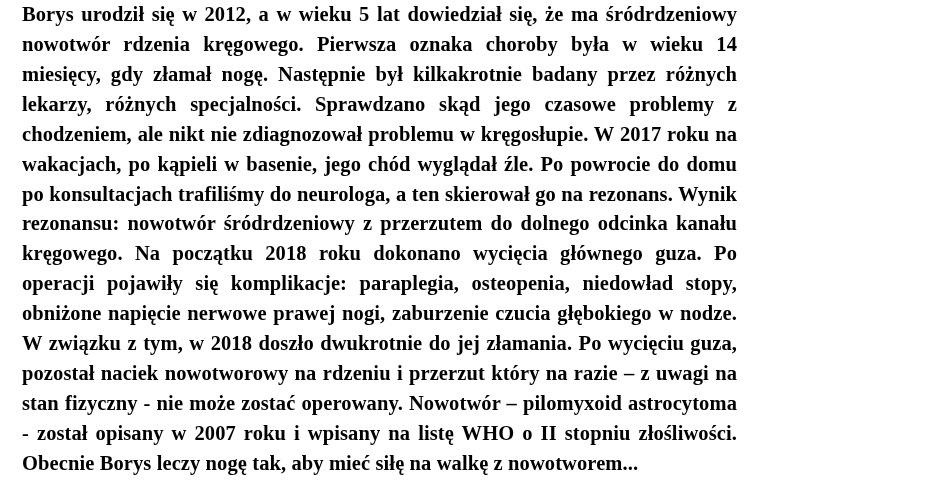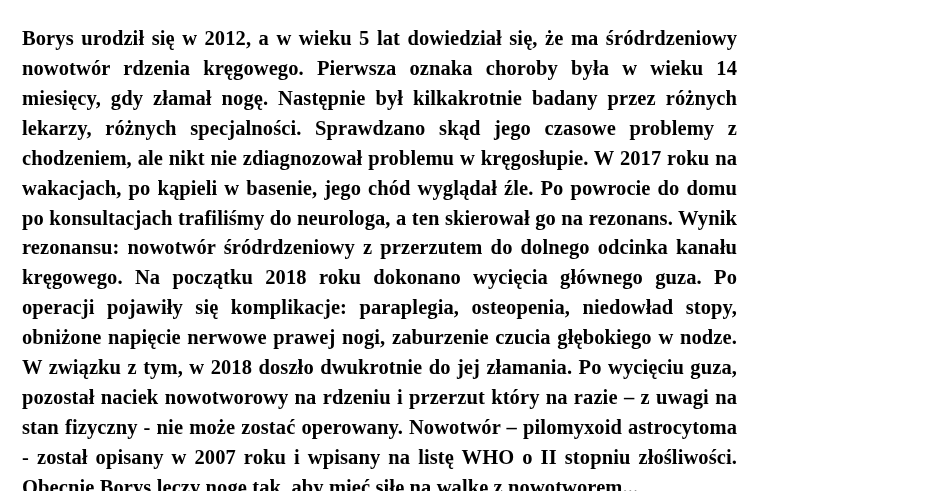--- a/index.html
+++ b/index.html
@@ -11,21 +11,21 @@
     height: 491px;
     background: #ffffff;
     font-family: "Liberation Serif", "DejaVu Serif", serif;
     color: #000000;
     overflow: hidden;
   }
   .page {
     box-sizing: border-box;
     width: 759px;
     height: 491px;
-    padding: 24px 22px 0 22px;
+    padding: 0 22px 0 22px;
   }
   .story {
     font-size: 20.5px;
     font-weight: bold;
     line-height: 1.46;
     text-align: justify;
     text-justify: inter-word;
     letter-spacing: 0.1px;
     margin: 0;
     hyphens: none;

